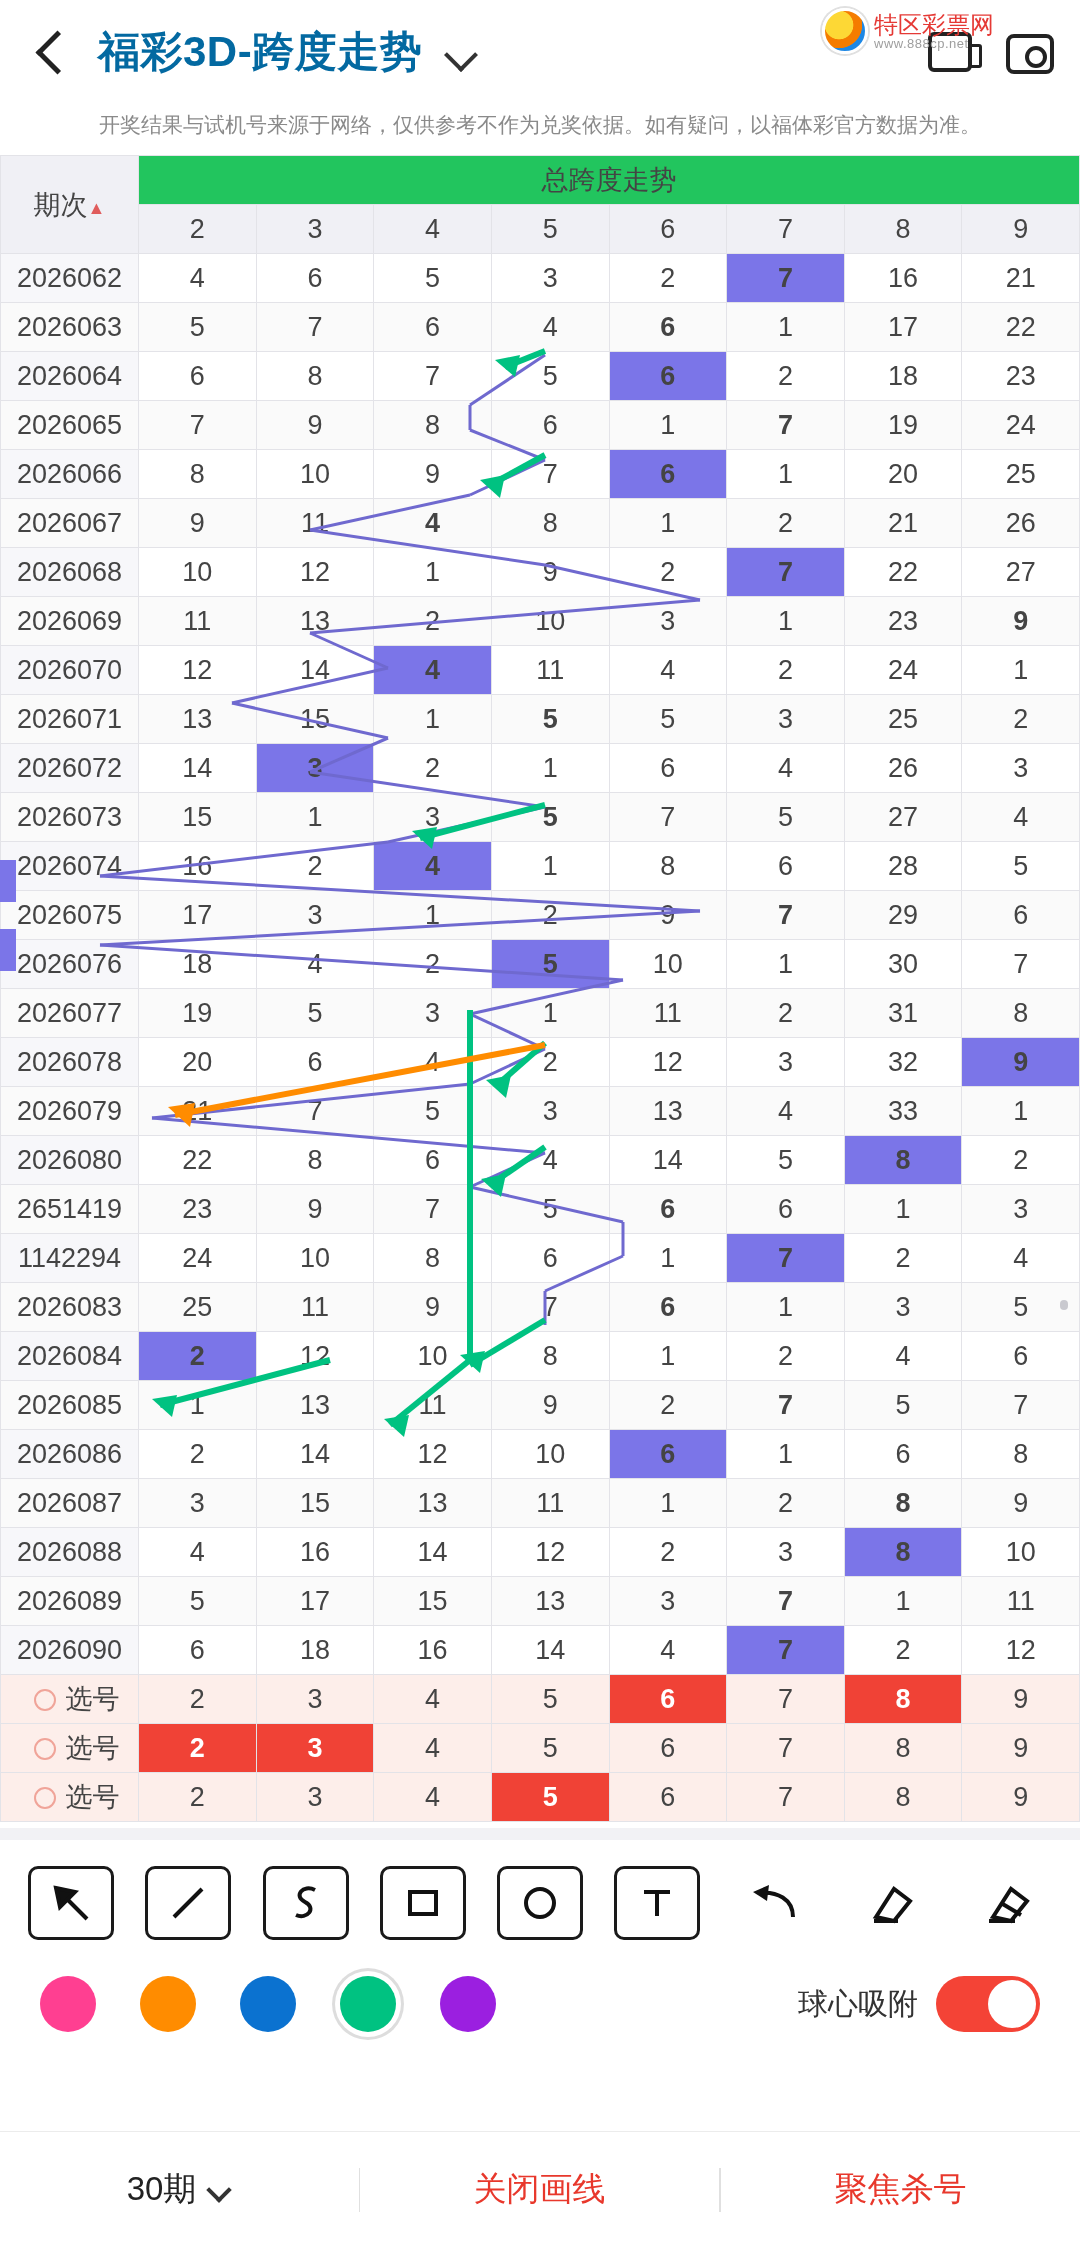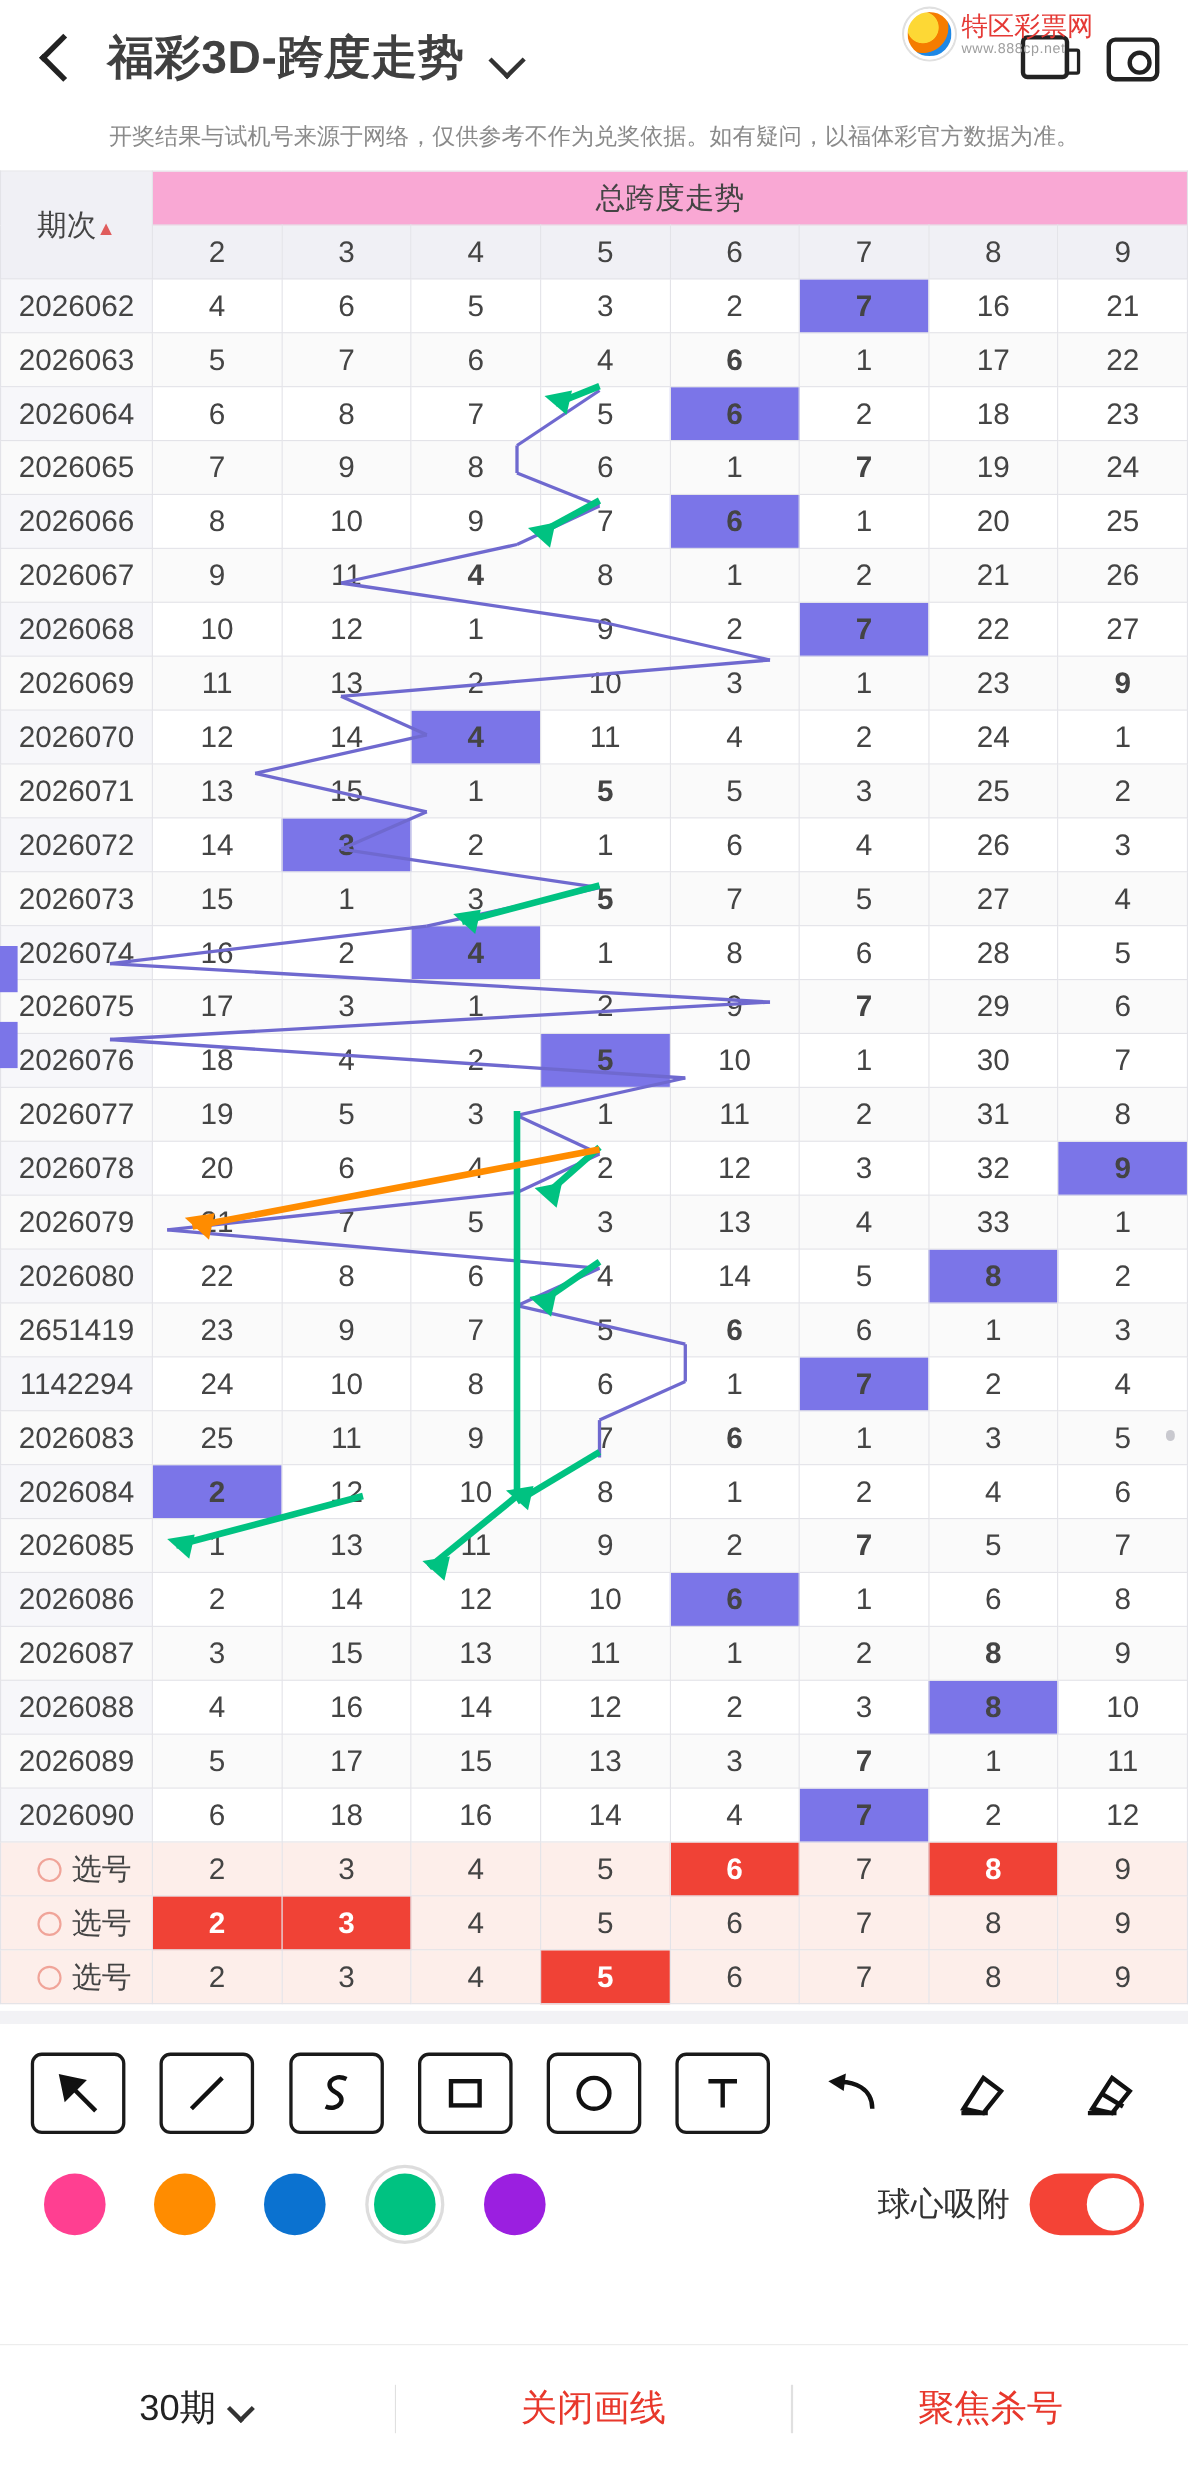--- a/index.html
+++ b/index.html
@@ -16,21 +16,21 @@
     height: 104px; display: flex; align-items: center;
     padding: 0 24px; position: relative; background: #fff;
   }
   .back-icon { width: 56px; height: 56px; position: relative; flex: 0 0 auto; }
   .back-icon::before {
     content: ""; position: absolute; left: 18px; top: 13px;
     width: 26px; height: 26px; border-left: 5px solid #222; border-bottom: 5px solid #222;
     transform: rotate(45deg);
   }
   .title {
-    font-size: 42px; font-weight: bold; color: #404040; margin-left: 18px;
+    font-size: 42px; font-weight: bold; color: #0369a1; margin-left: 18px;
     letter-spacing: 0.5px; white-space: nowrap;
   }
   .chev-down { width: 42px; height: 42px; position: relative; margin-left: 18px; }
   .chev-down::before {
     content: ""; position: absolute; left: 9px; top: 12px;
     width: 20px; height: 20px; border-right: 4px solid #333; border-bottom: 4px solid #333;
     transform: rotate(45deg);
   }
   .header-right { margin-left: auto; display: flex; align-items: center; gap: 26px; }
   .icon-box { width: 52px; height: 52px; position: relative; }
@@ -70,21 +70,21 @@
 
   
   .table-wrap { position: relative; width: 1080px; }
   table.grid { border-collapse: collapse; width: 1080px; table-layout: fixed; }
   table.grid th, table.grid td {
     border: 1px solid #e3e3e8; font-size: 27px; color: #444; text-align: center;
     height: 49px; padding: 0;
   }
   .col-period { width: 138px; }
   .hdr-top {
-    background: #f9a8d4; font-size: 27px; color: #333; font-weight: normal; height: 50px;
+    background: #22c55e; font-size: 27px; color: #333; font-weight: normal; height: 50px;
   }
   .hdr-period {
     background: #f0f0f5; font-size: 26px; color: #333; font-weight: normal;
     vertical-align: middle;
   }
   .hdr-period .sortmark { color: #e05c5c; font-size: 18px; }
   .hdr-num { background: #f0f0f5; font-size: 27px; color: #333; font-weight: normal; }
   td.period { background: #f7f7fa; color: #333; font-size: 27px; }
   tr.alt td { background: #fafafa; }
   td.hit { background: #7b75e8; color: #fff; font-weight: bold; }

